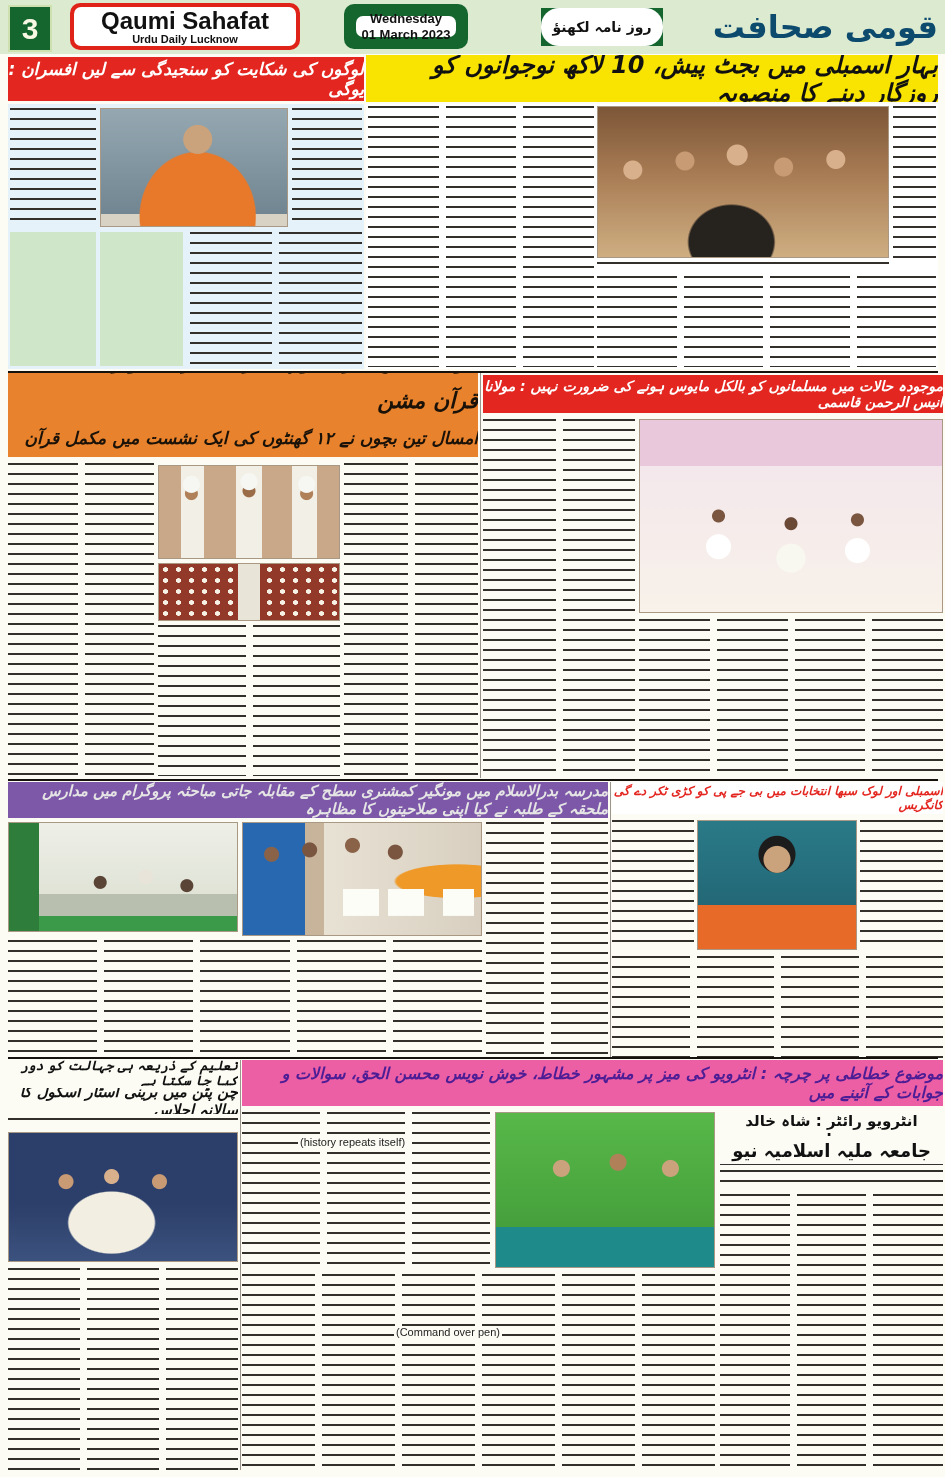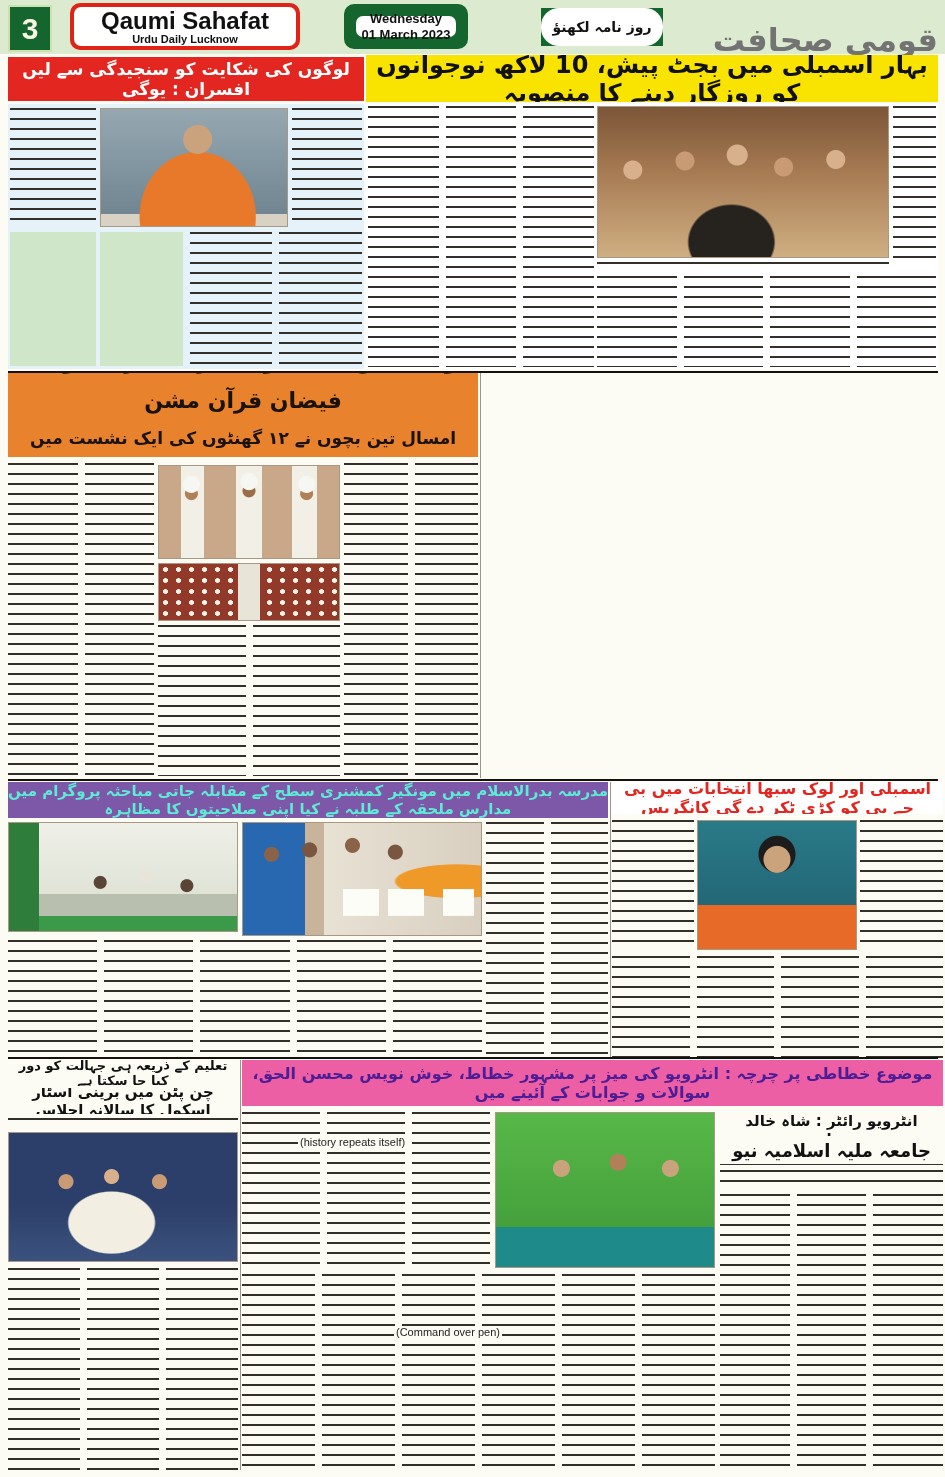--- a/index.html
+++ b/index.html
@@ -22,28 +22,28 @@
   .logobox{background:#e02318;border-radius:10px;padding:4px;box-sizing:border-box;}
   .logobox .inner{background:#fff;border-radius:7px;height:100%;display:flex;flex-direction:column;align-items:center;justify-content:center;}
   .logo-t{font-weight:bold;font-size:24px;line-height:24px;color:#111;}
   .logo-s{font-weight:bold;font-size:11px;color:#111;}
   .datebox{background:#15662e;border-radius:10px;padding:12px;box-sizing:border-box;}
   .datebox .inner{background:#fff;border-radius:7px;height:100%;display:flex;flex-direction:column;align-items:center;justify-content:center;}
   .date-l{font-weight:bold;font-size:13px;color:#111;line-height:16px;}
   .rozbox{background:#15662e;box-sizing:border-box;}
   .rozbox .inner{background:#fff;border-radius:18px;height:100%;display:flex;align-items:center;justify-content:center;
                  font-size:14px;font-weight:bold;color:#111;}
-  .masthead{color:#737373;font-weight:bold;font-size:32px;text-align:right;line-height:44px;margin-top:13px;}
+  .masthead{color:#0c4a6e;font-weight:bold;font-size:32px;text-align:right;line-height:44px;}
 
   
-  .bar{display:flex;align-items:center;justify-content:center;text-align:center;overflow:hidden;font-weight:bold;box-sizing:border-box;}
+  .bar{display:flex;align-items:center;justify-content:center;text-align:right;overflow:hidden;font-weight:bold;box-sizing:border-box;font-style:italic;}
   .bar-red{background:#e42620;color:#fff;}
   .bar-yellow{background:#f8e400;color:#111;}
   .bar-orange{background:#e8822c;color:#1a1208;flex-direction:column;}
-  .bar-purple{background:#7d58a8;color:#5eead4;}
+  .bar-purple{background:#7d58a8;color:#e5e5e5;}
   .bar-pink{background:#ec5fa5;color:#4c1d95;}
   .bar-white-red{background:#fff;color:#e42620;}
   .blackline{background:#15120e;}
   .vline{background:#9a968e;}
 
   .greenpara{background:#cfe6c8;}
   .bluebg{background:#e6f2fa;}
 
   
   .ph{border:1px solid #a89884;box-sizing:border-box;}
@@ -192,20 +192,34 @@
       <div class="sim"></div>
       <div class="sim"></div>
     </div>
     <div class="abs cols" style="left:336px;top:90px;width:134px;height:313px;">
       <div class="sim"></div>
       <div class="sim"></div>
     </div>
   </div>
   <div class="abs vline" style="left:480px;top:373px;width:1px;height:405px;"></div>
 
+  <div class="abs" style="left:483px;top:373px;width:460px;height:405px;">
+    <div class="abs bar bar-red urdu" style="left:0;top:2px;width:460px;height:38px;font-size:14px;">موجودہ حالات میں مسلمانوں کو بالکل مایوس ہونے کی ضرورت نہیں : مولانا انیس الرحمن قاسمی</div>
+    <div class="abs cols" style="left:0;top:46px;width:152px;height:357px;">
+      <div class="sim"></div>
+      <div class="sim"></div>
+    </div>
+    <div class="abs ph ph-jalsa" style="left:156px;top:46px;width:304px;height:194px;"></div>
+    <div class="abs cols" style="left:156px;top:246px;width:304px;height:157px;">
+      <div class="sim"></div>
+      <div class="sim"></div>
+      <div class="sim"></div>
+      <div class="sim"></div>
+    </div>
+  </div>
 
   <div class="abs blackline" style="left:8px;top:779px;width:930px;height:2px;"></div>
 
   <div class="abs" style="left:8px;top:782px;width:600px;height:276px;">
     <div class="abs bar bar-purple urdu" style="left:0;top:0;width:600px;height:36px;font-size:15px;">مدرسہ بدرالاسلام میں مونگیر کمشنری سطح کے مقابلہ جاتی مباحثہ پروگرام میں مدارس ملحقہ کے طلبہ نے کیا اپنی صلاحیتوں کا مظاہرہ</div>
     <div class="abs ph ph-class" style="left:0;top:40px;width:230px;height:110px;"></div>
     <div class="abs ph ph-certgroup" style="left:234px;top:40px;width:240px;height:114px;"></div>
     <div class="abs cols" style="left:478px;top:40px;width:122px;height:236px;">
       <div class="sim"></div>
       <div class="sim"></div>
@@ -214,21 +228,21 @@
       <div class="sim"></div>
       <div class="sim"></div>
       <div class="sim"></div>
       <div class="sim"></div>
       <div class="sim"></div>
     </div>
   </div>
   <div class="abs vline" style="left:610px;top:782px;width:1px;height:276px;"></div>
 
   <div class="abs" style="left:612px;top:782px;width:331px;height:276px;">
-    <div class="abs bar bar-white-red urdu" style="left:0;top:0;width:331px;height:32px;font-size:16px;">اسمبلی اور لوک سبھا انتخابات میں بی جے پی کو کڑی ٹکر دے گی کانگریس</div>
+    <div class="abs bar bar-white-red urdu" style="left:0;top:0;width:331px;height:32px;font-size:12px;">اسمبلی اور لوک سبھا انتخابات میں بی جے پی کو کڑی ٹکر دے گی کانگریس</div>
     <div class="abs sim" style="left:0;top:38px;width:82px;height:130px;"></div>
     <div class="abs ph ph-woman" style="left:85px;top:38px;width:160px;height:130px;"></div>
     <div class="abs sim" style="left:248px;top:38px;width:83px;height:130px;"></div>
     <div class="abs cols" style="left:0;top:174px;width:331px;height:102px;">
       <div class="sim"></div>
       <div class="sim"></div>
       <div class="sim"></div>
       <div class="sim"></div>
     </div>
   </div>

